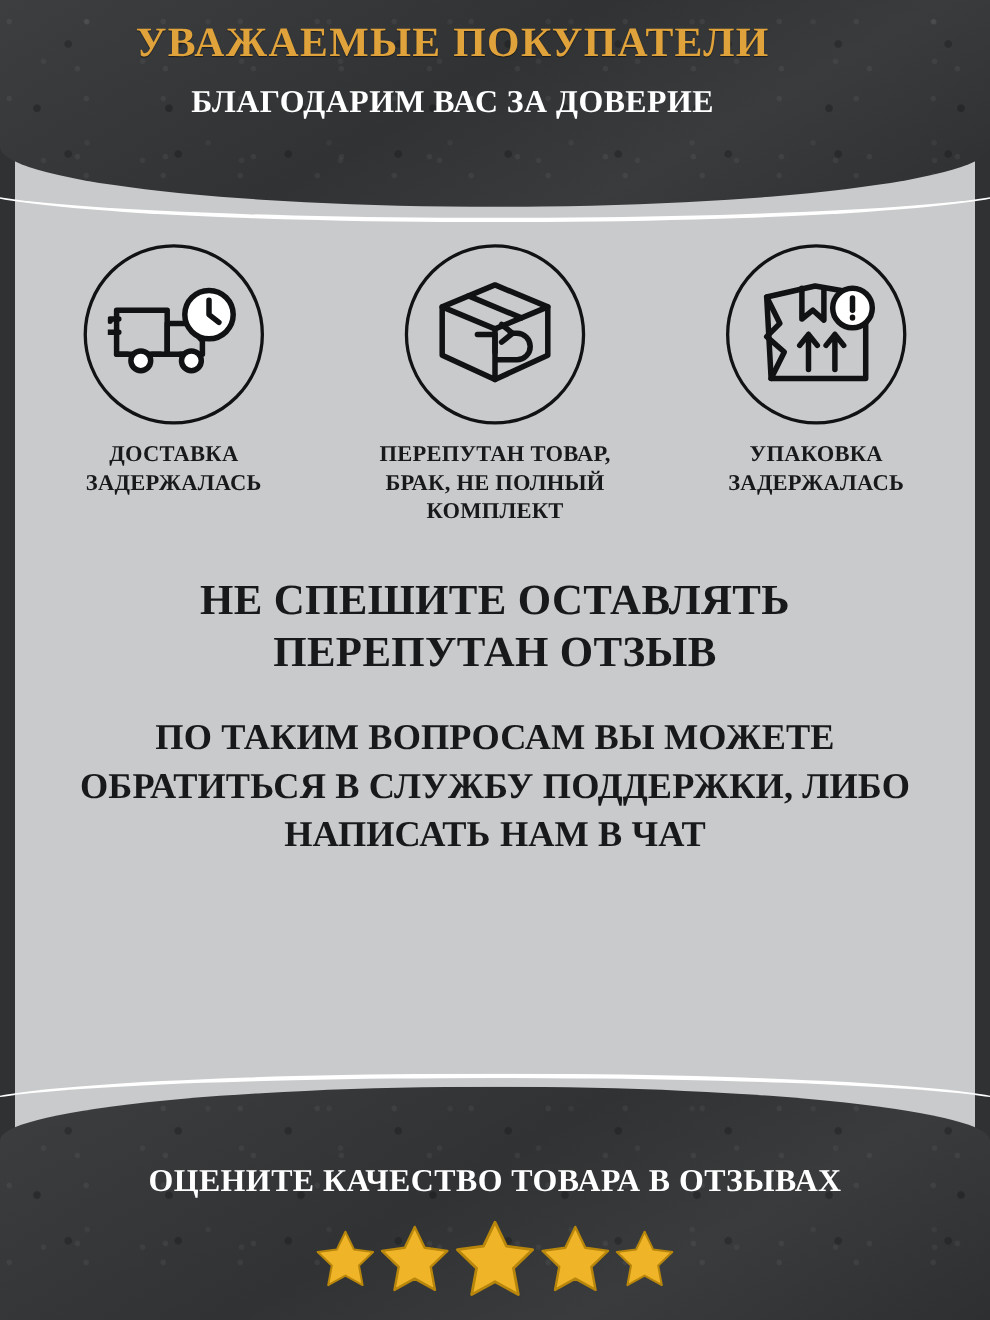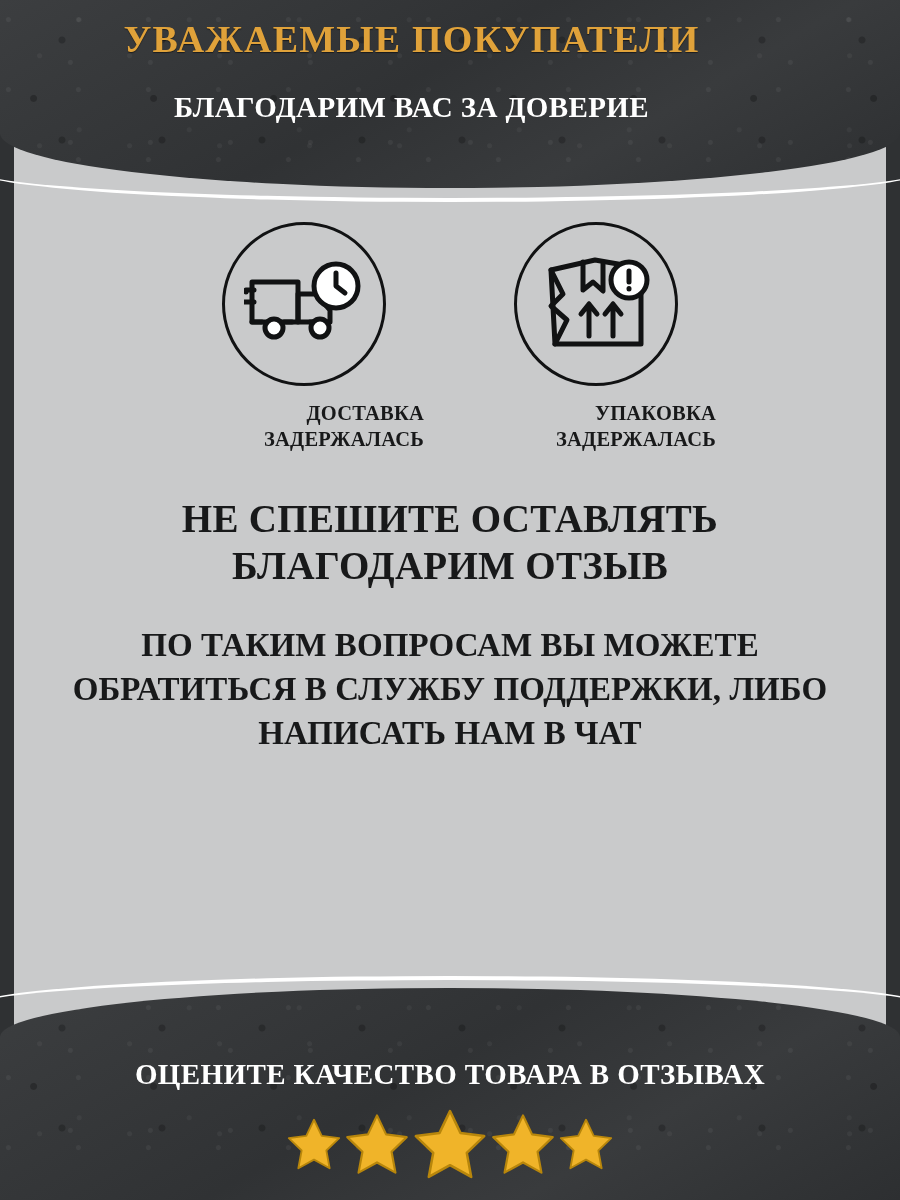--- a/index.html
+++ b/index.html
@@ -94,21 +94,21 @@
   }
   .header-title {
     color: #e0a23a;
     font-size: 38px;
     font-weight: bold;
     letter-spacing: 1.2px;
     line-height: 1.05;
     text-shadow: 0 1px 1px rgba(0,0,0,.5);
   }
   .header-sub {
-    margin-top: 30px;
+    margin-top: 16px;
     color: #ffffff;
     font-size: 29px;
     font-weight: bold;
     line-height: 1.18;
     letter-spacing: .4px;
     text-align: center;
   }
 
   
   .main {
@@ -153,21 +153,20 @@
     align-items: center;
     justify-content: center;
     background: transparent;
   }
   .icon-caption {
     margin-top: 14px;
     font-size: 20.5px;
     font-weight: bold;
     line-height: 1.28;
     letter-spacing: .2px;
-    text-align: right;
   }
 
   
   .headline {
     margin: 44px auto 0;
     width: 720px;
     font-size: 39px;
     font-weight: bold;
     line-height: 1.2;
     letter-spacing: .3px;
@@ -241,20 +240,36 @@
               <path d="M0 36"></path>
               <path d="M10 34 h-8 M10 46 h-14"></path>
               <circle cx="92" cy="30" r="22" fill="#fff"></circle>
               <path d="M92 17 v13 l9 7"></path>
             </g>
           </svg>
         </div>
         <div class="icon-caption">ДОСТАВКА ЗАДЕРЖАЛАСЬ</div>
       </div>
 
+      <div class="icon-col">
+        <div class="icon-circle">
+          <svg width="120" height="110" viewBox="0 0 120 110">
+            <g fill="none" stroke="#111213" stroke-width="5" stroke-linecap="round" stroke-linejoin="round">
+              <path d="M60 10 L108 30 L60 50 L12 30 Z"></path>
+              <path d="M12 30 v44 l48 22 V50"></path>
+              <path d="M108 30 v44 L60 96"></path>
+              <path d="M36 20 L84 40"></path>
+              <path d="M44 55 h16 v16"></path>
+              <path d="M62 78 h18 a12 12 0 0 0 0-24 h-6"></path>
+              <path d="M66 46 l10 8 -10 8"></path>
+            </g>
+          </svg>
+        </div>
+        <div class="icon-caption">ПЕРЕПУТАН ТОВАР, БРАК, НЕ ПОЛНЫЙ КОМПЛЕКТ</div>
+      </div>
 
       <div class="icon-col">
         <div class="icon-circle">
           <svg width="118" height="108" viewBox="0 0 118 108">
             <g fill="none" stroke="#111213" stroke-width="5" stroke-linecap="round" stroke-linejoin="round">
               <path d="M14 20 L58 10 L104 18 v76 H18 z"></path>
               <path d="M14 20 L26 44 L14 56 L30 70 L18 94"></path>
               <path d="M46 12 v28 l10 -8 l10 9 V14"></path>
               <path d="M52 86 V54 M52 54 l-8 10 M52 54 l8 10"></path>
               <path d="M76 86 V54 M76 54 l-8 10 M76 54 l8 10"></path>
@@ -262,21 +277,21 @@
               <path d="M92 21 v11"></path>
               <path d="M92 38.5 v.5"></path>
             </g>
           </svg>
         </div>
         <div class="icon-caption">УПАКОВКА ЗАДЕРЖАЛАСЬ</div>
       </div>
 
     </div>
 
-    <div class="headline">НЕ СПЕШИТЕ ОСТАВЛЯТЬ БЛАГОДАРИМ ОТЗЫВ</div>
+    <div class="headline">НЕ СПЕШИТЕ ОСТАВЛЯТЬ ПЕРЕПУТАН ОТЗЫВ</div>
 
     <div class="note">ПО ТАКИМ ВОПРОСАМ ВЫ МОЖЕТЕ ОБРАТИТЬСЯ В СЛУЖБУ ПОДДЕРЖКИ, ЛИБО НАПИСАТЬ НАМ В ЧАТ</div>
   </div>
 
   <div class="band band-bottom"></div>
 
   <div class="footer-wrap">
     <div class="footer-title">ОЦЕНИТЕ КАЧЕСТВО ТОВАРА В ОТЗЫВАХ</div>
 
     <div class="stars">

